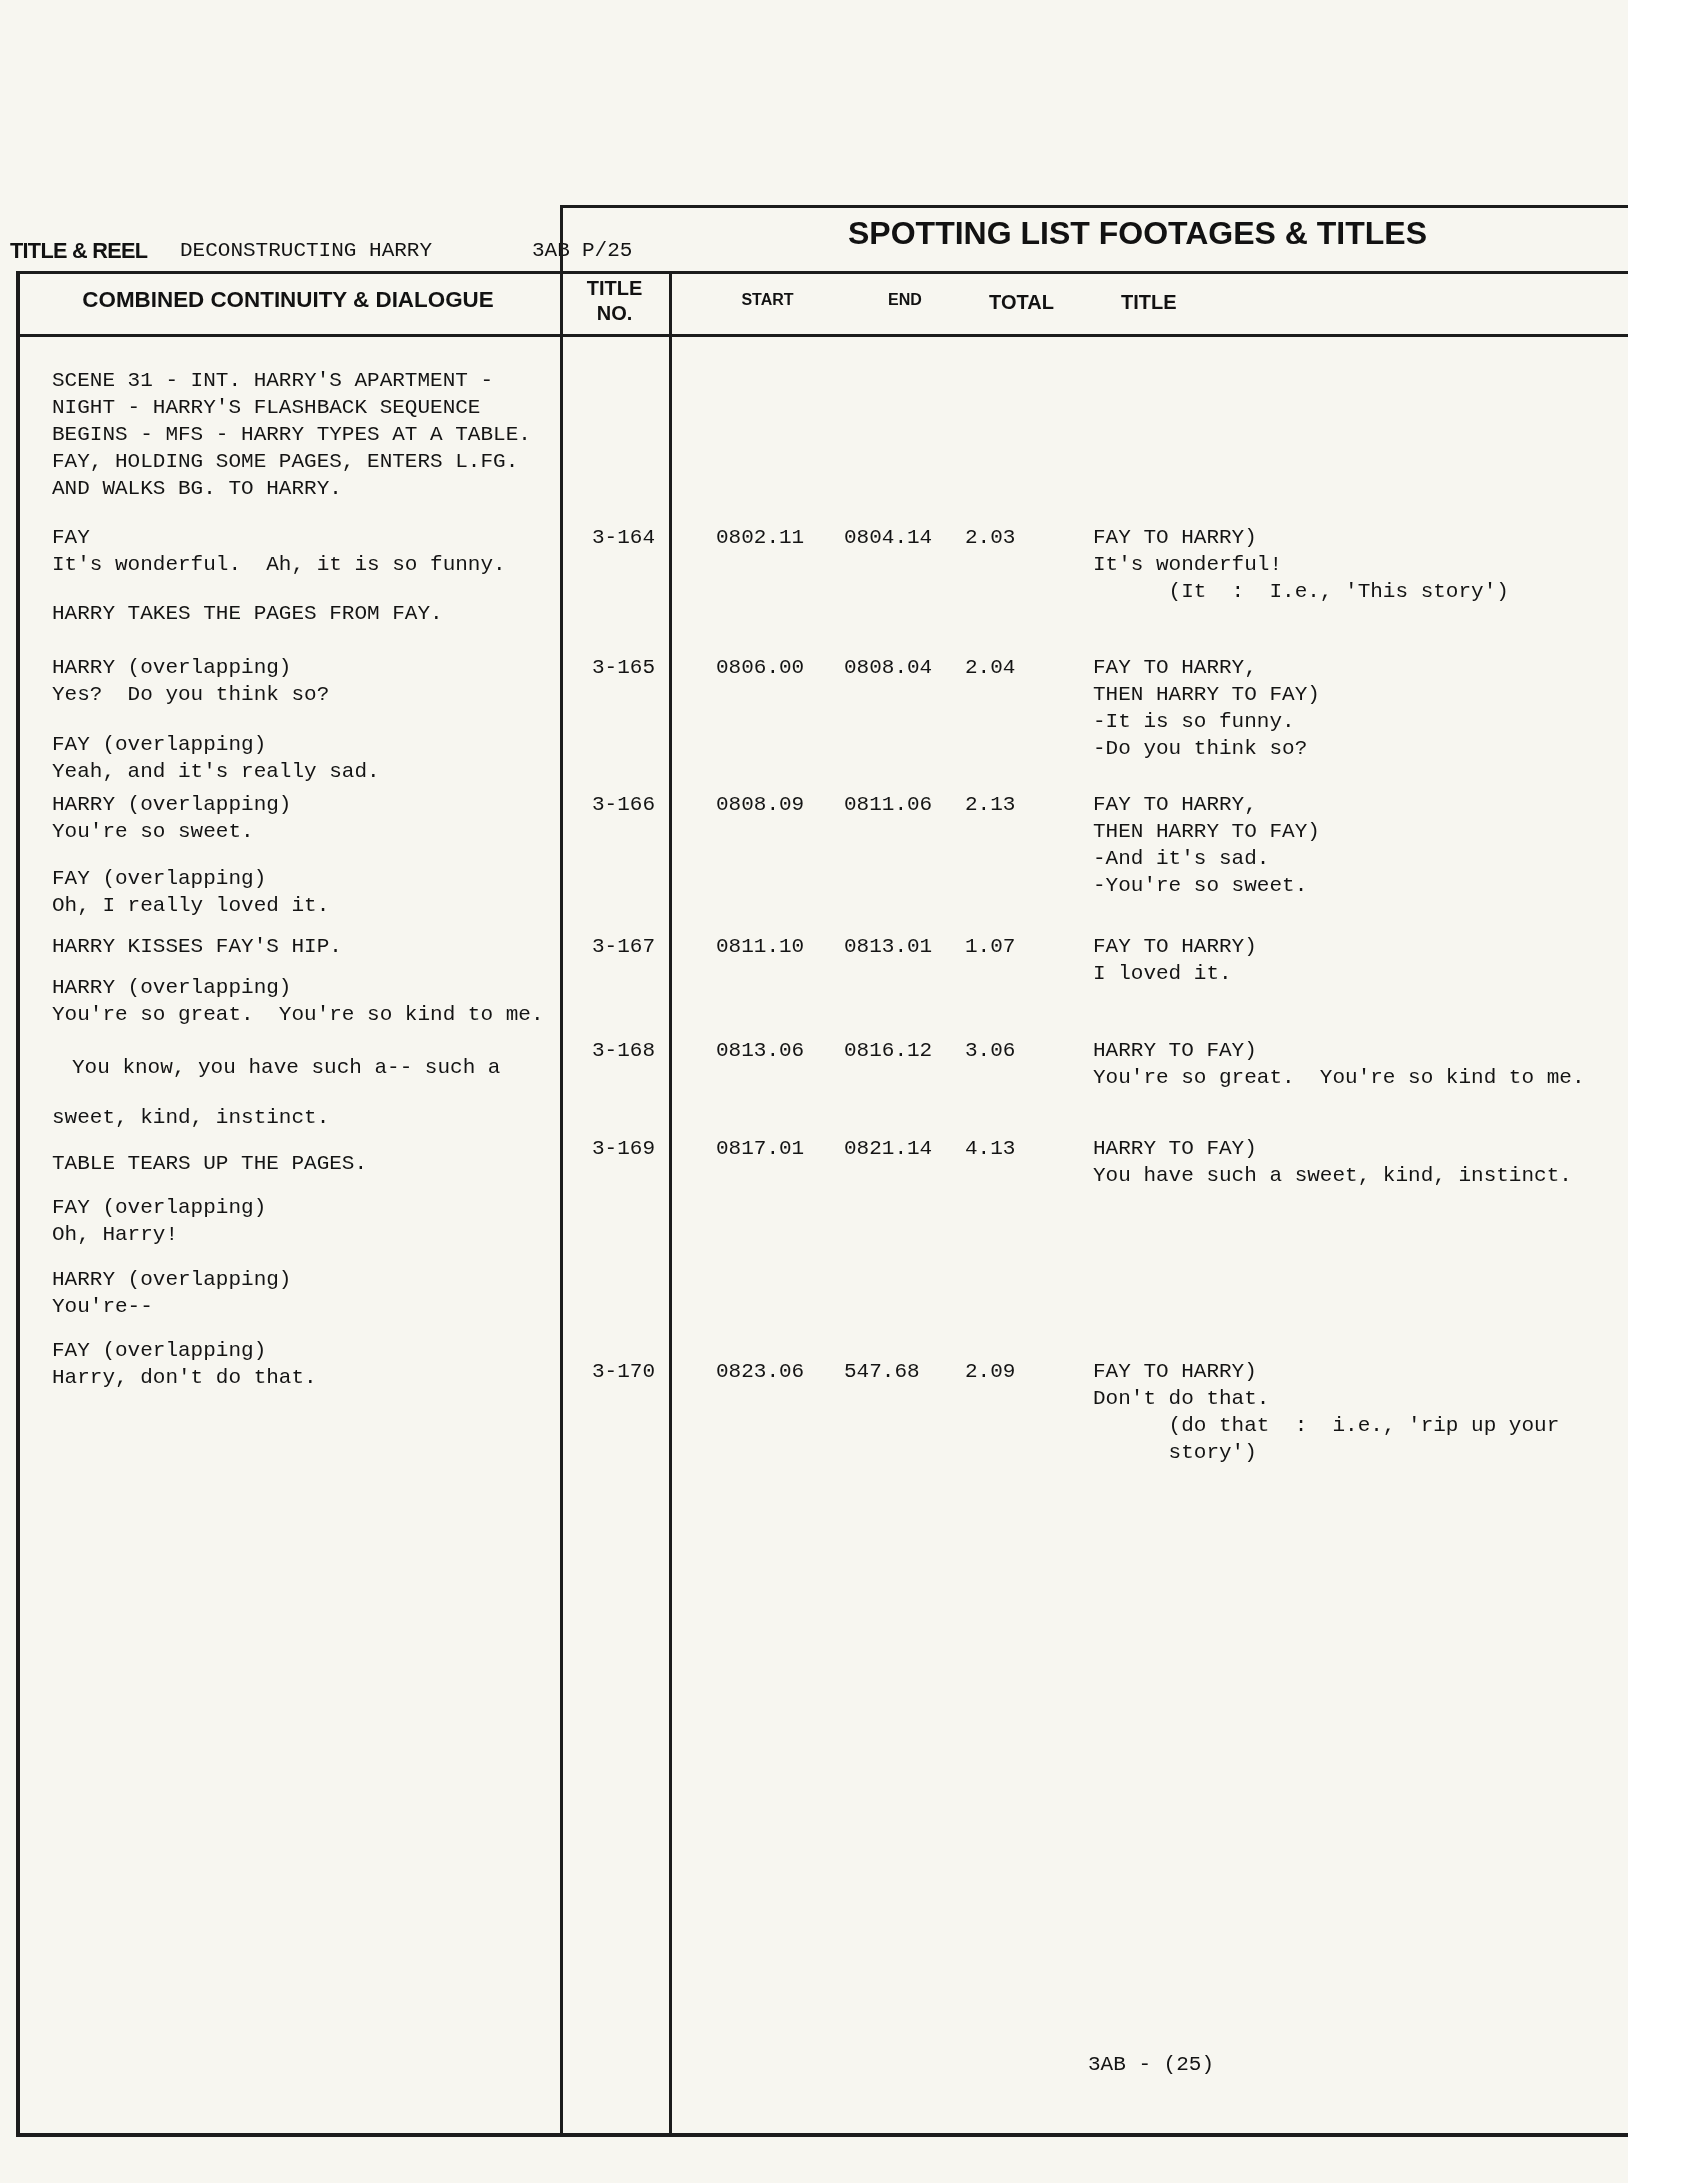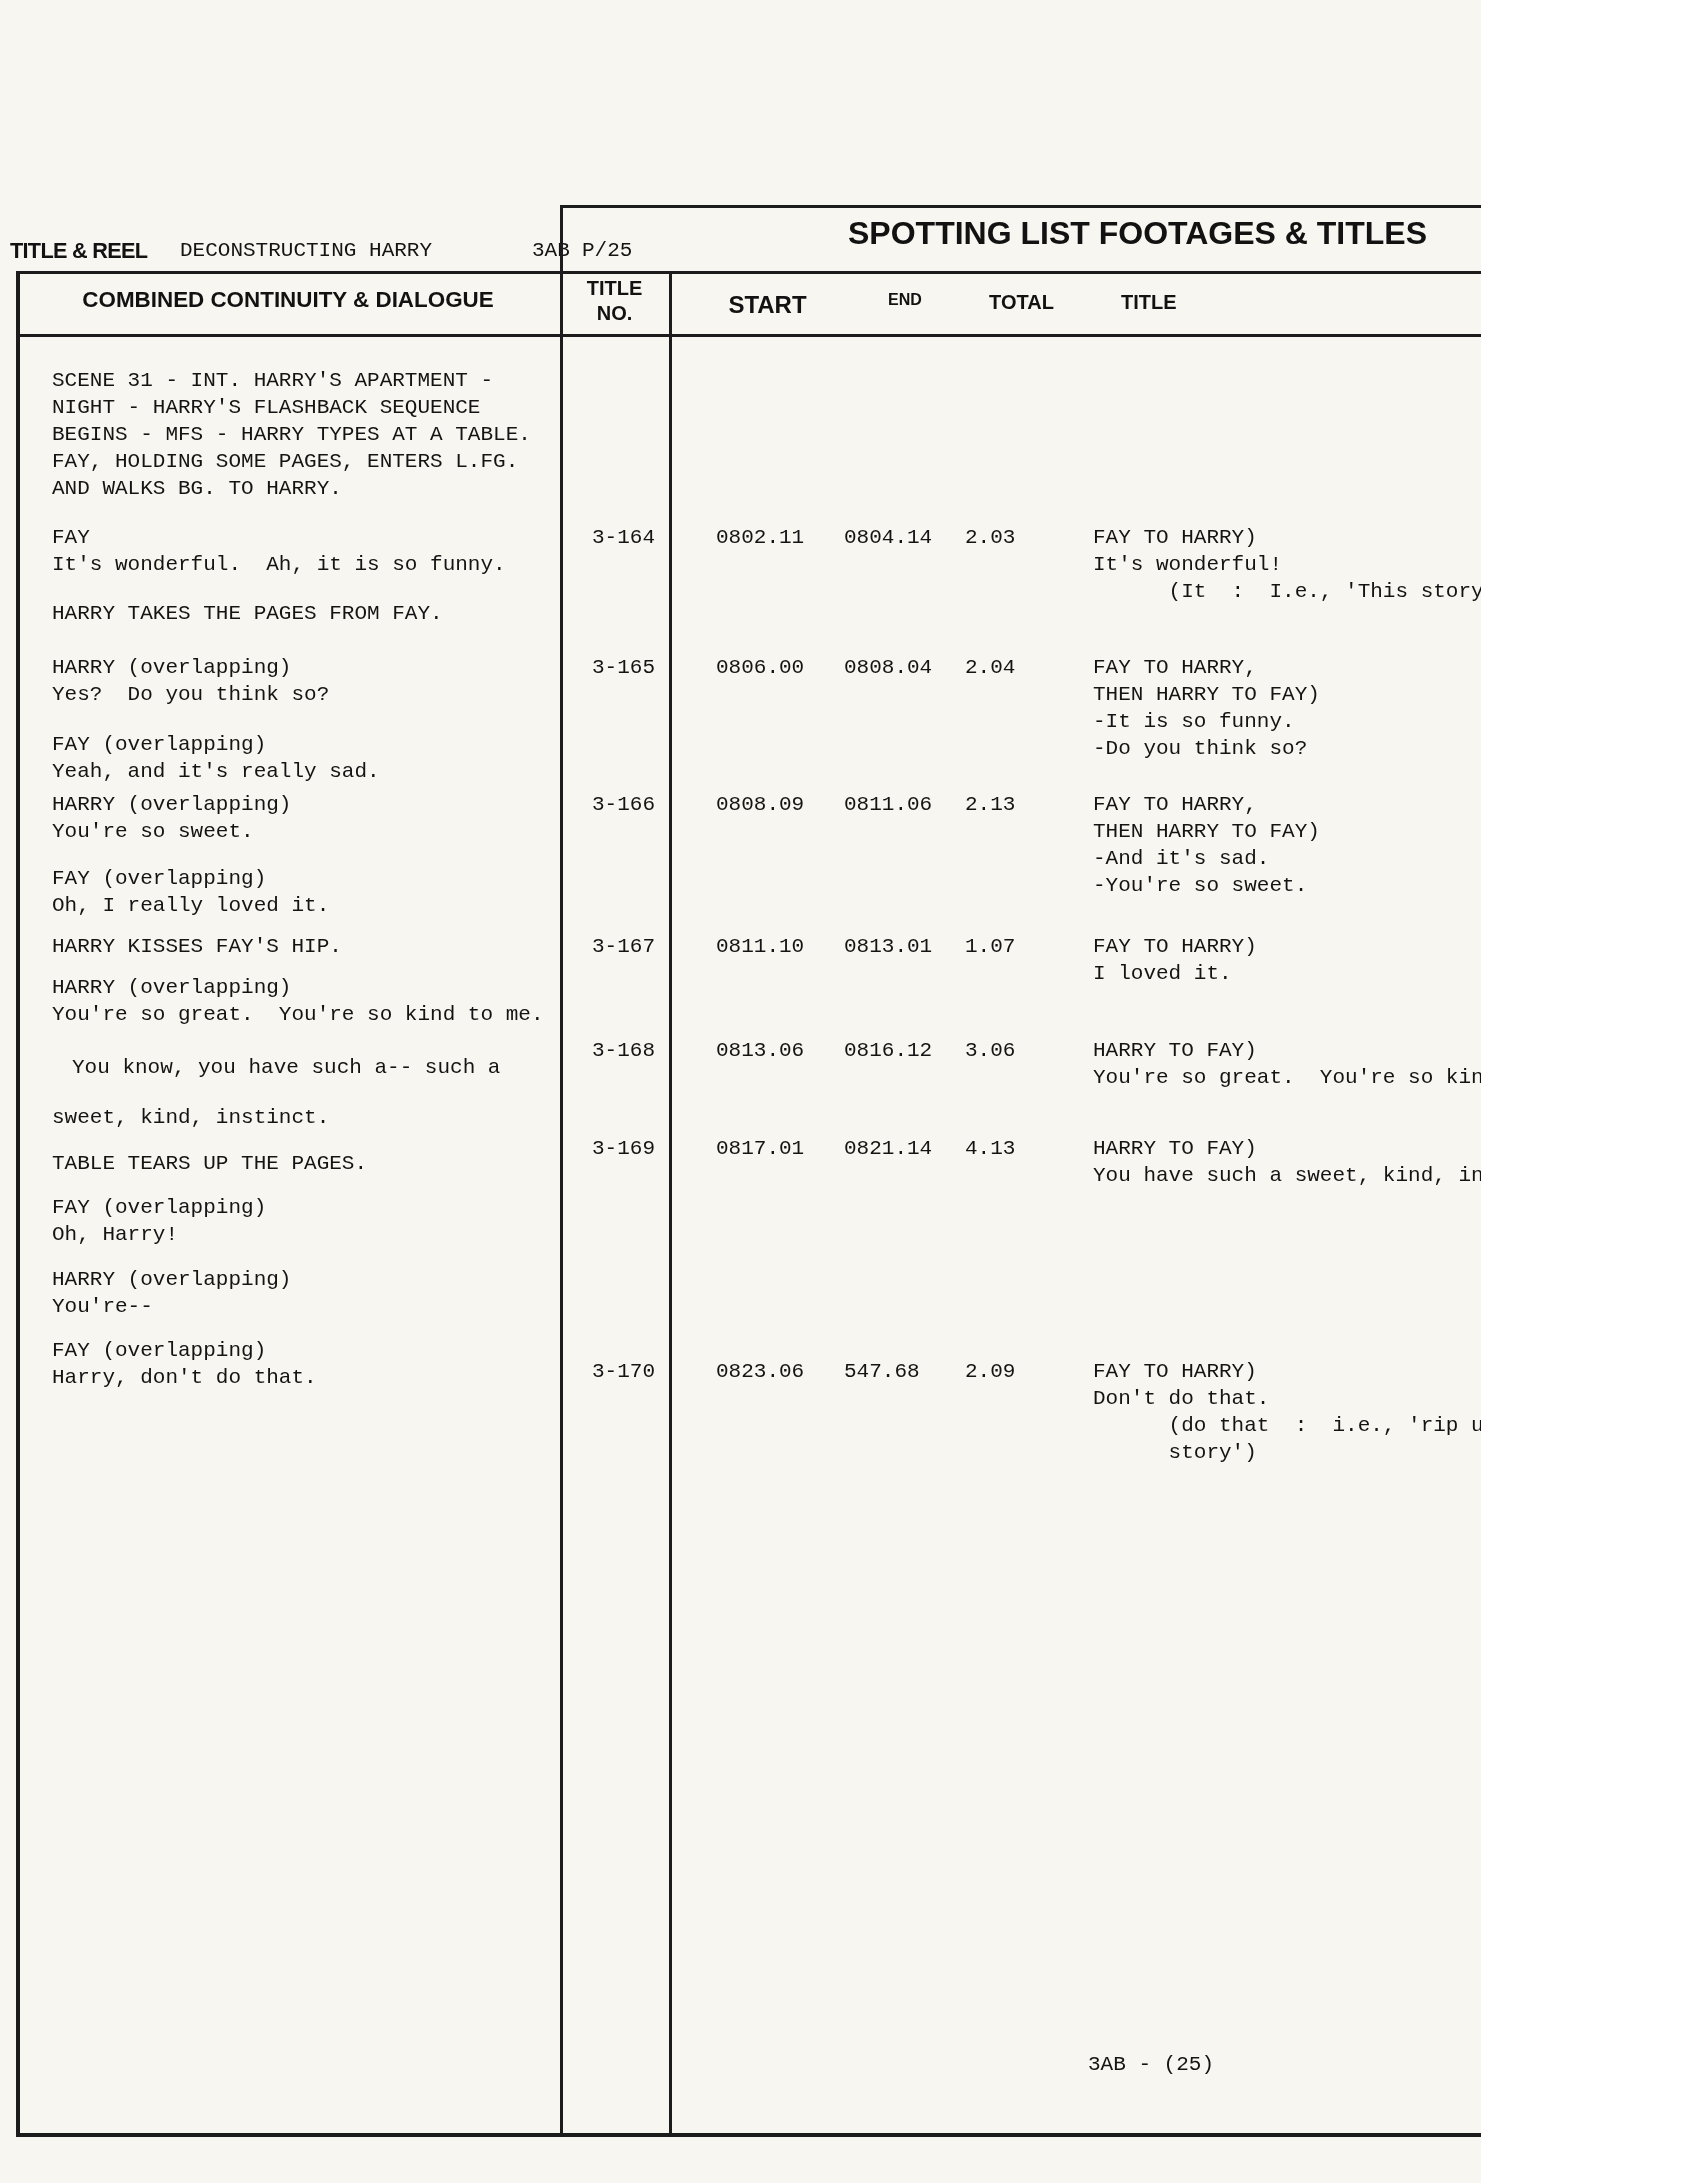--- a/index.html
+++ b/index.html
@@ -1,18 +1,18 @@
 <!DOCTYPE html>
 <html style="font-size:11.5px"><head>
 <meta charset="utf-8">
 <style>
   html,body{margin:0;padding:0;background:#ffffff;}
   .page{
     position:relative;
-    width:1481px;height:2183px;
+    width:1628px;height:2183px;
     background:#f7f6f0;
     overflow:hidden;
     color:#161616;
   }
   .mono{
     font-family:"Liberation Mono","DejaVu Sans Mono",monospace;
     font-size:21px;
     line-height:27px;
     white-space:pre;
     color:#141414;
@@ -47,21 +47,21 @@
   <div class="hline" style="left:16px;top:2133px;width:1641px;height:3.6px;"></div>
   <div class="vline" style="left:16px;top:271px;height:1866px;width:3.6px;"></div>
   <div class="vline" style="left:1651px;top:205px;height:1932px;"></div>
   <div class="vline" style="left:560px;top:205px;height:1932px;"></div>
   <div class="vline" style="left:669px;top:271px;height:1866px;"></div>
   <div class="vline" style="left:1682px;top:201px;height:1979px;background:#56524a;"></div>
 
   <div class="abs hdr center" style="left:16px;top:287px;width:544px;font-size:22.4px;">COMBINED CONTINUITY &amp; DIALOGUE</div>
   <div class="abs hdr center" style="left:560px;top:276px;width:109px;font-size:20px;line-height:25px;">TITLE
 NO.</div>
-  <div class="abs hdr center" style="left:715px;top:291px;width:105px;font-size:24px;">START</div>
+  <div class="abs hdr center" style="left:715px;top:291px;width:105px;font-size:16px;">START</div>
   <div class="abs hdr center" style="left:860px;top:291px;width:90px;font-size:16px;text-align:center;">END</div>
   <div class="abs hdr center" style="left:971px;top:291px;width:101px;font-size:20px;">TOTAL</div>
   <div class="abs hdr" style="left:1121px;top:291px;font-size:20px;">TITLE</div>
 
   <div class="abs mono" style="left:52px;top:367px;">SCENE 31 - INT. HARRY'S APARTMENT -
 NIGHT - HARRY'S FLASHBACK SEQUENCE
 BEGINS - MFS - HARRY TYPES AT A TABLE.
 FAY, HOLDING SOME PAGES, ENTERS L.FG.
 AND WALKS BG. TO HARRY.</div>
   <div class="abs mono" style="left:52px;top:524px;">FAY

